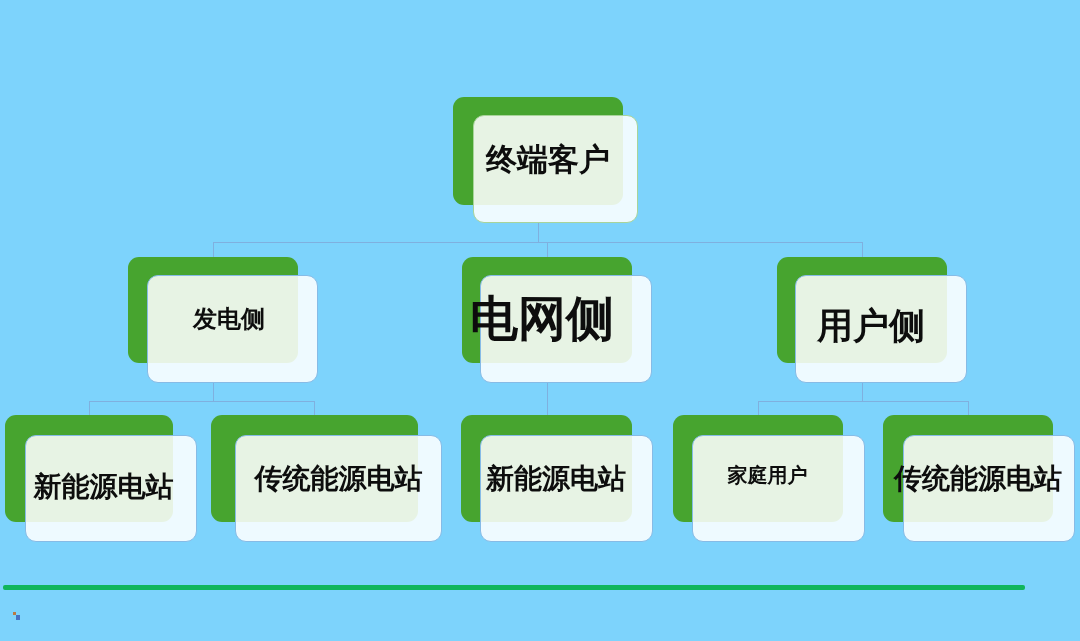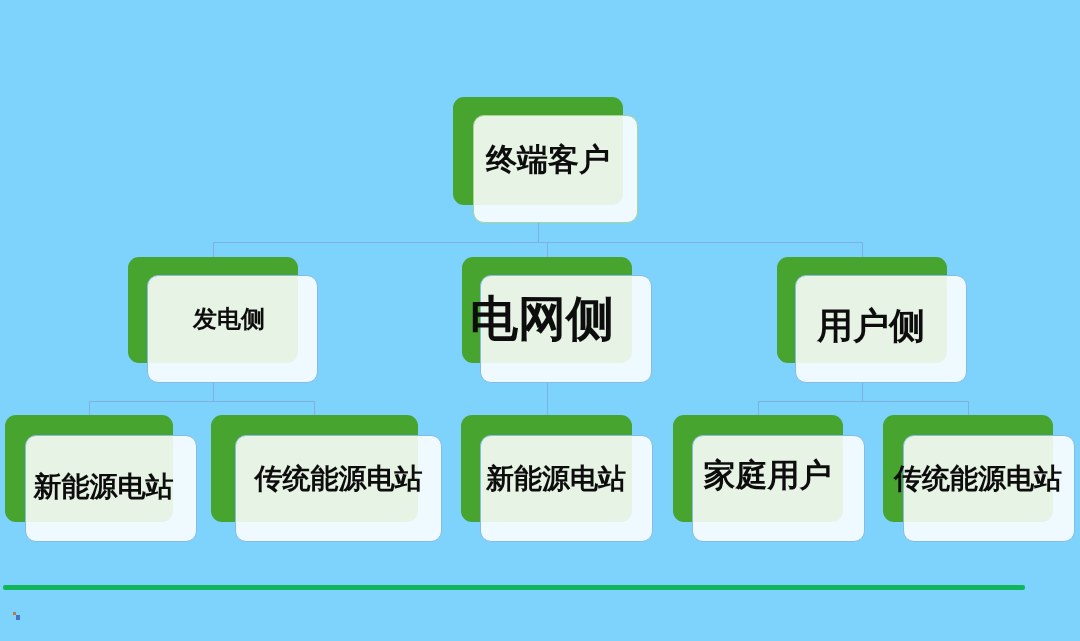--- a/index.html
+++ b/index.html
@@ -40,21 +40,21 @@
   .n4 .front{left:25px;top:435px;width:172px;height:107px;}
   .n4 .label{left:25px;top:443px;width:157px;height:87px;font-size:28px;}
   .n5 .back{left:211px;top:415px;width:207px;height:107px;}
   .n5 .front{left:235px;top:435px;width:207px;height:107px;}
   .n5 .label{left:247px;top:435px;width:183px;height:87px;font-size:28px;}
   .n6 .back{left:461px;top:415px;width:171px;height:107px;}
   .n6 .front{left:480px;top:435px;width:173px;height:107px;}
   .n6 .label{left:480px;top:435px;width:152px;height:87px;font-size:28px;}
   .n7 .back{left:673px;top:415px;width:170px;height:107px;}
   .n7 .front{left:692px;top:435px;width:173px;height:107px;}
-  .n7 .label{left:692px;top:435px;width:151px;height:81px;font-size:32px;}
+  .n7 .label{left:692px;top:435px;width:151px;height:81px;font-size:20px;}
   .n8 .back{left:883px;top:415px;width:170px;height:107px;}
   .n8 .front{left:903px;top:435px;width:172px;height:107px;}
   .n8 .label{left:903px;top:435px;width:150px;height:87px;font-size:28px;}
   
   .line{position:absolute;background:#7FB0DF;}
   .lv-root   {left:537.5px;top:223px;width:1.6px;height:19px;}
   .lr-1      {left:213px;top:241.5px;width:649px;height:1.6px;}
   .ls-gen    {left:212.5px;top:242px;width:1.6px;height:16px;}
   .ls-grid   {left:546.5px;top:242px;width:1.6px;height:16px;}
   .ls-user   {left:861.5px;top:242px;width:1.6px;height:16px;}

